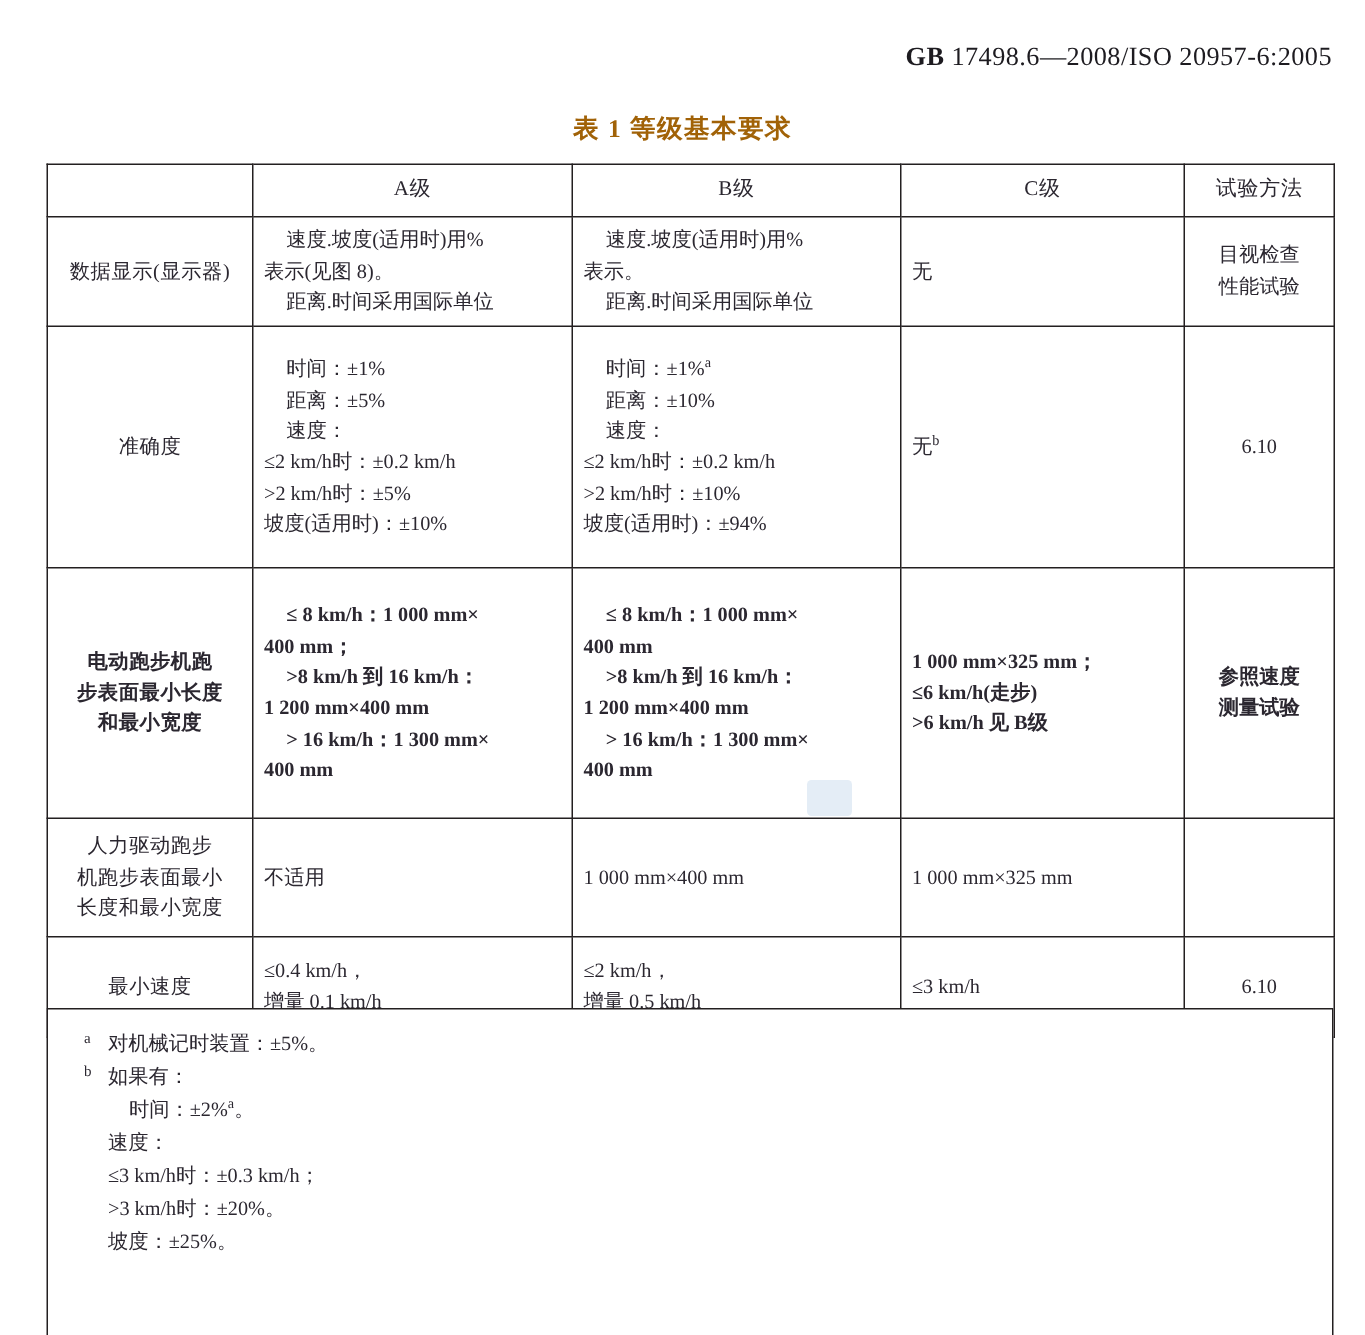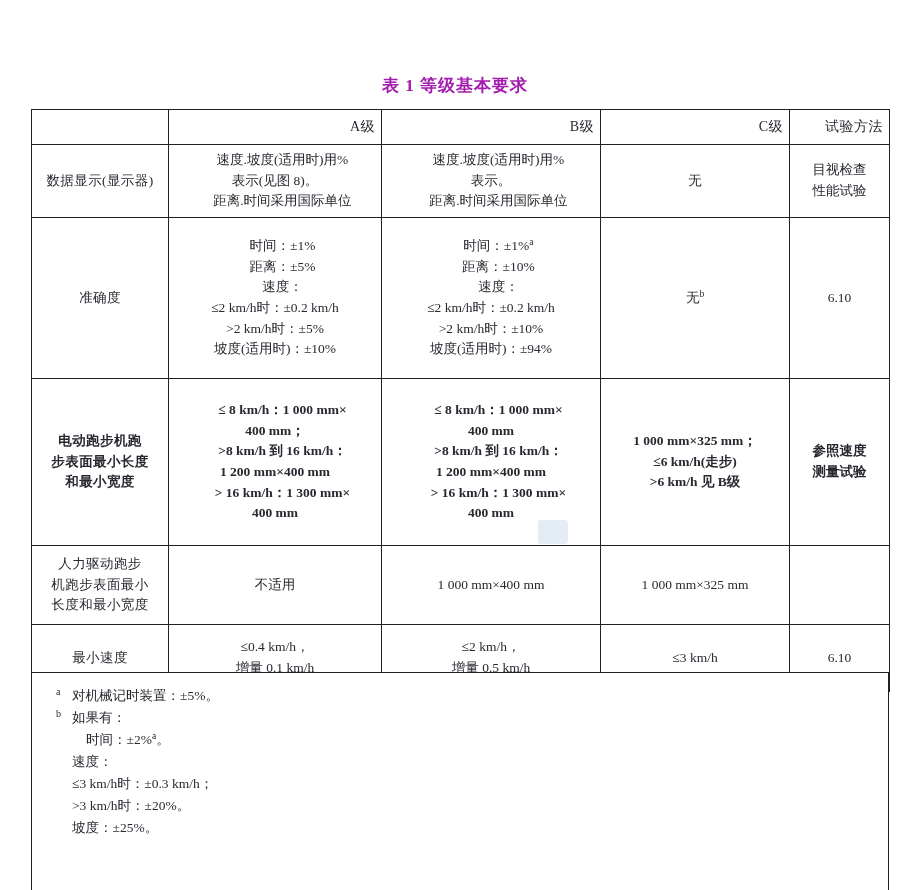--- a/index.html
+++ b/index.html
@@ -37,21 +37,21 @@
   
   .table-caption {
     position: absolute;
     top: 74px;
     left: 0;
     width: 910px;
     text-align: center;
     font-size: 17px;
     font-weight: bold;
     letter-spacing: 1px;
-    color: #a21caf;
+    color: #a16207;
   }
   
   .table-wrap {
     position: absolute;
     left: 31px;
     top: 109px;
     width: 858px;
   }
   table.spec {
     border-collapse: collapse;
@@ -62,41 +62,41 @@
   table.spec td, table.spec th {
     border: 1px solid #231f20;
     vertical-align: middle;
     padding: 5px 7px;
     font-size: 13.5px;
     line-height: 1.52;
     font-weight: normal;
     color: #2b2730;
   }
   table.spec thead th {
-    text-align: right;
+    text-align: center;
     height: 28px;
     padding: 3px 6px;
     font-size: 14px;
     letter-spacing: 0.5px;
   }
   .col-item   { width: 137px; }
   .col-a      { width: 213px; }
   .col-b      { width: 219px; }
   .col-c      { width: 189px; }
   .col-test   { width: 100px; }
 
   td.item-cell {
     text-align: center;
     font-size: 13.5px;
     line-height: 1.78;
     letter-spacing: 0.4px;
     padding: 4px 6px;
   }
   td.val-cell {
-    text-align: center;
+    text-align: left;
     padding-left: 10px;
     padding-right: 6px;
   }
   td.test-cell {
     text-align: center;
     font-size: 13.5px;
     line-height: 1.7;
   }
   .ln { display: block; white-space: normal; }
   .ind { text-indent: 1.1em; }
@@ -149,20 +149,23 @@
     border-radius: 3px;
     opacity: 0.75;
     pointer-events: none;
   }
 </style>
 </head>
 <body>
 
 <div class="page">
 
+  <div class="doc-header">
+    <span class="gb-prefix">GB</span><span> 17498.6—2008/ISO 20957-6:2005</span>
+  </div>
 
   <div class="table-caption">表 1   等级基本要求</div>
 
   <div class="table-wrap">
     <table class="spec">
       <colgroup>
         <col class="col-item">
           <col class="col-a">
           <col class="col-b">
           <col class="col-c">

